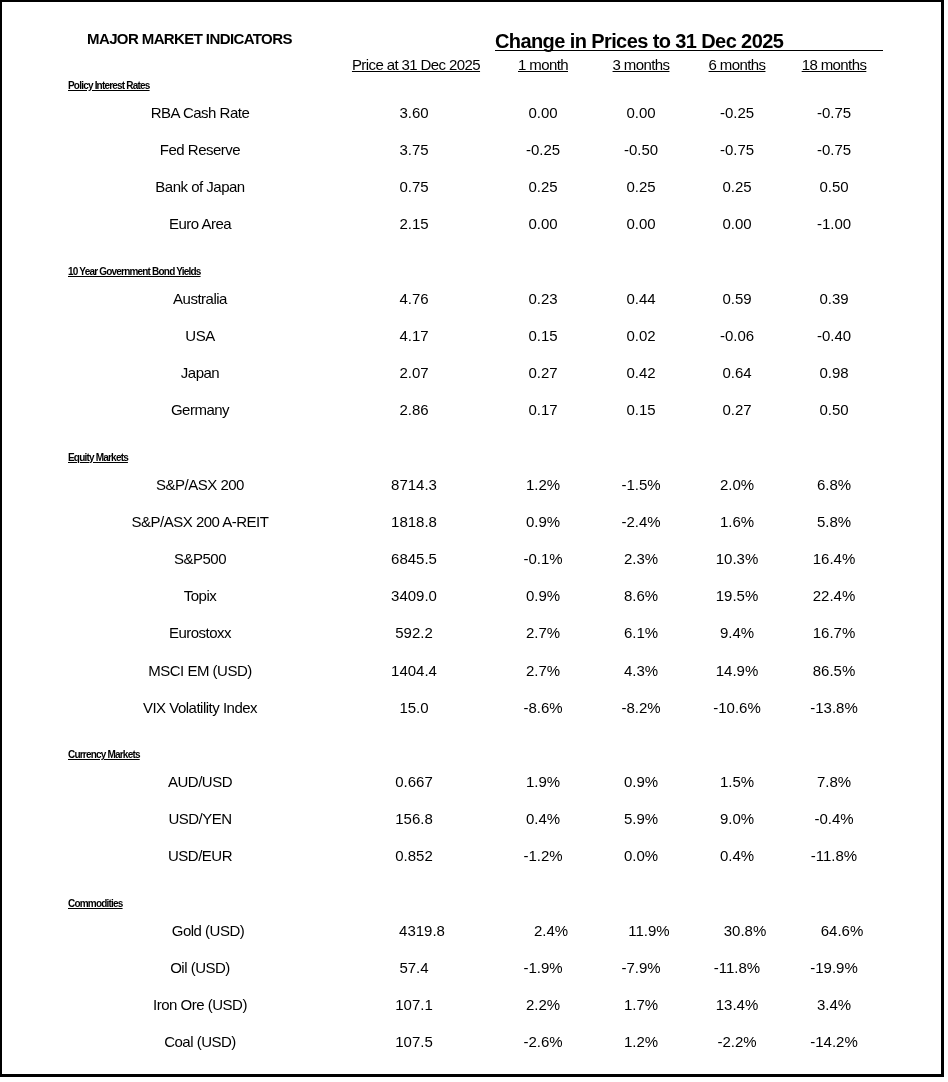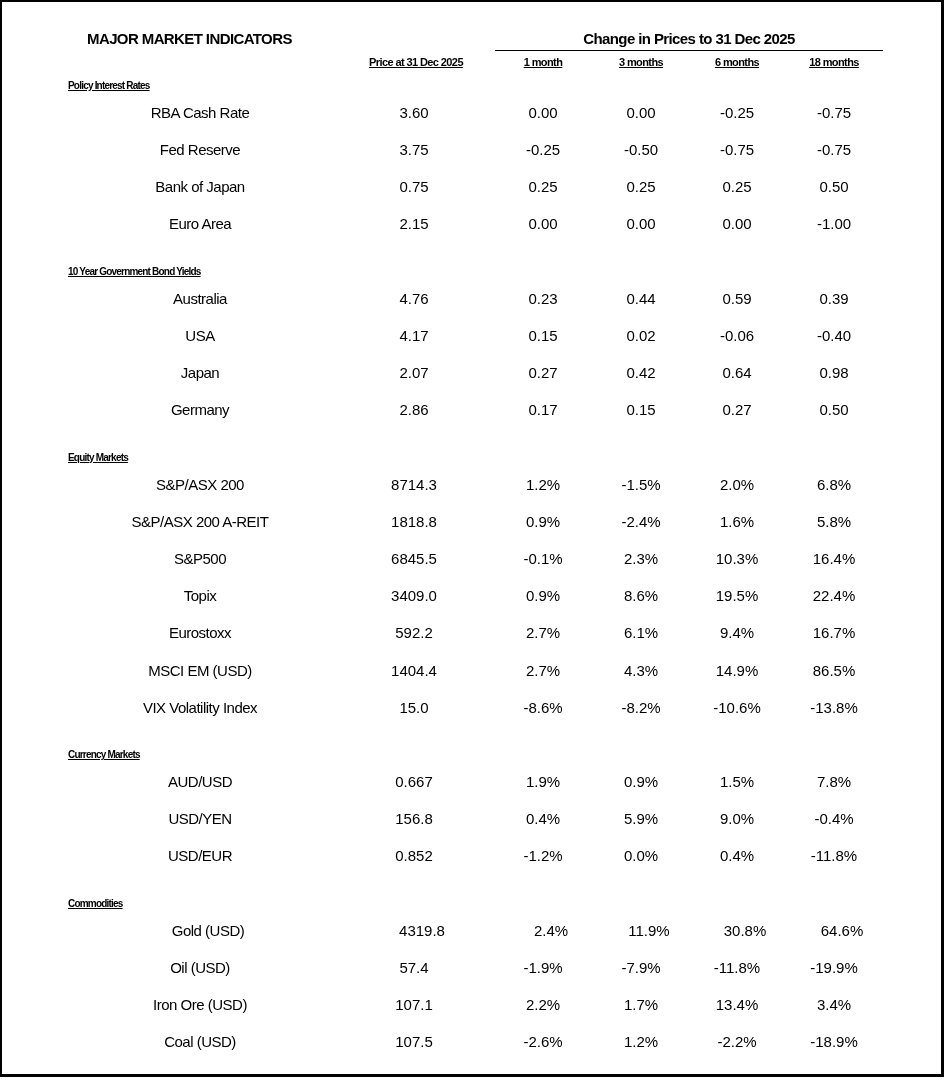--- a/index.html
+++ b/index.html
@@ -1,24 +1,24 @@
 <!DOCTYPE html>
 <html><head>
   <meta charset="utf-8">
   <style>
     html, body { margin: 0; padding: 0; background: #ffffff; }
     body { width: 948px; height: 1082px; position: relative; overflow: hidden;
            font-family: "Liberation Sans", sans-serif; color: #000; }
     .frame { position: absolute; left: 0; top: 0; width: 944px; height: 1077px;
              border: 2px solid #000; border-bottom-width: 3px; border-right-width: 3px; box-sizing: border-box; }
     .title { position: absolute; left: 87px; top: 30px; font-weight: bold; font-size: 15px; letter-spacing: -0.6px; }
-    .group-title { position: absolute; left: 495px; top: 30px; width: 388px; text-align: center;
-                   font-weight: bold; font-size: 15px; letter-spacing: -0.6px; }
+    .group-title { position: absolute; left: 495px; top: 30px; width: 388px; 
+                   font-weight: bold; font-size: 20px; letter-spacing: -0.6px; }
     .group-rule { position: absolute; left: 495px; top: 50px; width: 388px; height: 0; border-top: 1px solid #000; }
-    .colhead { position: absolute; top: 56px; font-weight: bold; font-size: 11px; letter-spacing: -0.6px;
+    .colhead { position: absolute; top: 56px; font-weight: normal; font-size: 15px; letter-spacing: -0.6px;
                text-decoration: underline; text-align: center; white-space: nowrap; }
     .section { position: absolute; left: 68px; font-weight: bold; font-size: 10px; letter-spacing: -0.8px;
                text-decoration: underline; white-space: nowrap; }
     .row { position: absolute; left: 0; width: 948px; height: 20px; }
     .cell { position: absolute; top: 0; text-align: center; font-size: 15px; white-space: nowrap; }
     .c-name { left: 100px; width: 200px; letter-spacing: -0.5px; }
     .c-price { left: 344px; width: 140px; }
     .c-m1 { left: 494px; width: 98px; }
     .c-m3 { left: 592px; width: 98px; }
     .c-m6 { left: 688px; width: 98px; }
@@ -212,15 +212,15 @@
       <div class="cell c-m3">1.7%</div>
       <div class="cell c-m6">13.4%</div>
       <div class="cell c-m12">3.4%</div>
     </div>
     <div class="row" style="top: 1033px;">
       <div class="cell c-name">Coal (USD)</div>
       <div class="cell c-price">107.5</div>
       <div class="cell c-m1">-2.6%</div>
       <div class="cell c-m3">1.2%</div>
       <div class="cell c-m6">-2.2%</div>
-      <div class="cell c-m12">-18.9%</div>
+      <div class="cell c-m12">-14.2%</div>
     </div>
   </div>
 
 </body></html>

